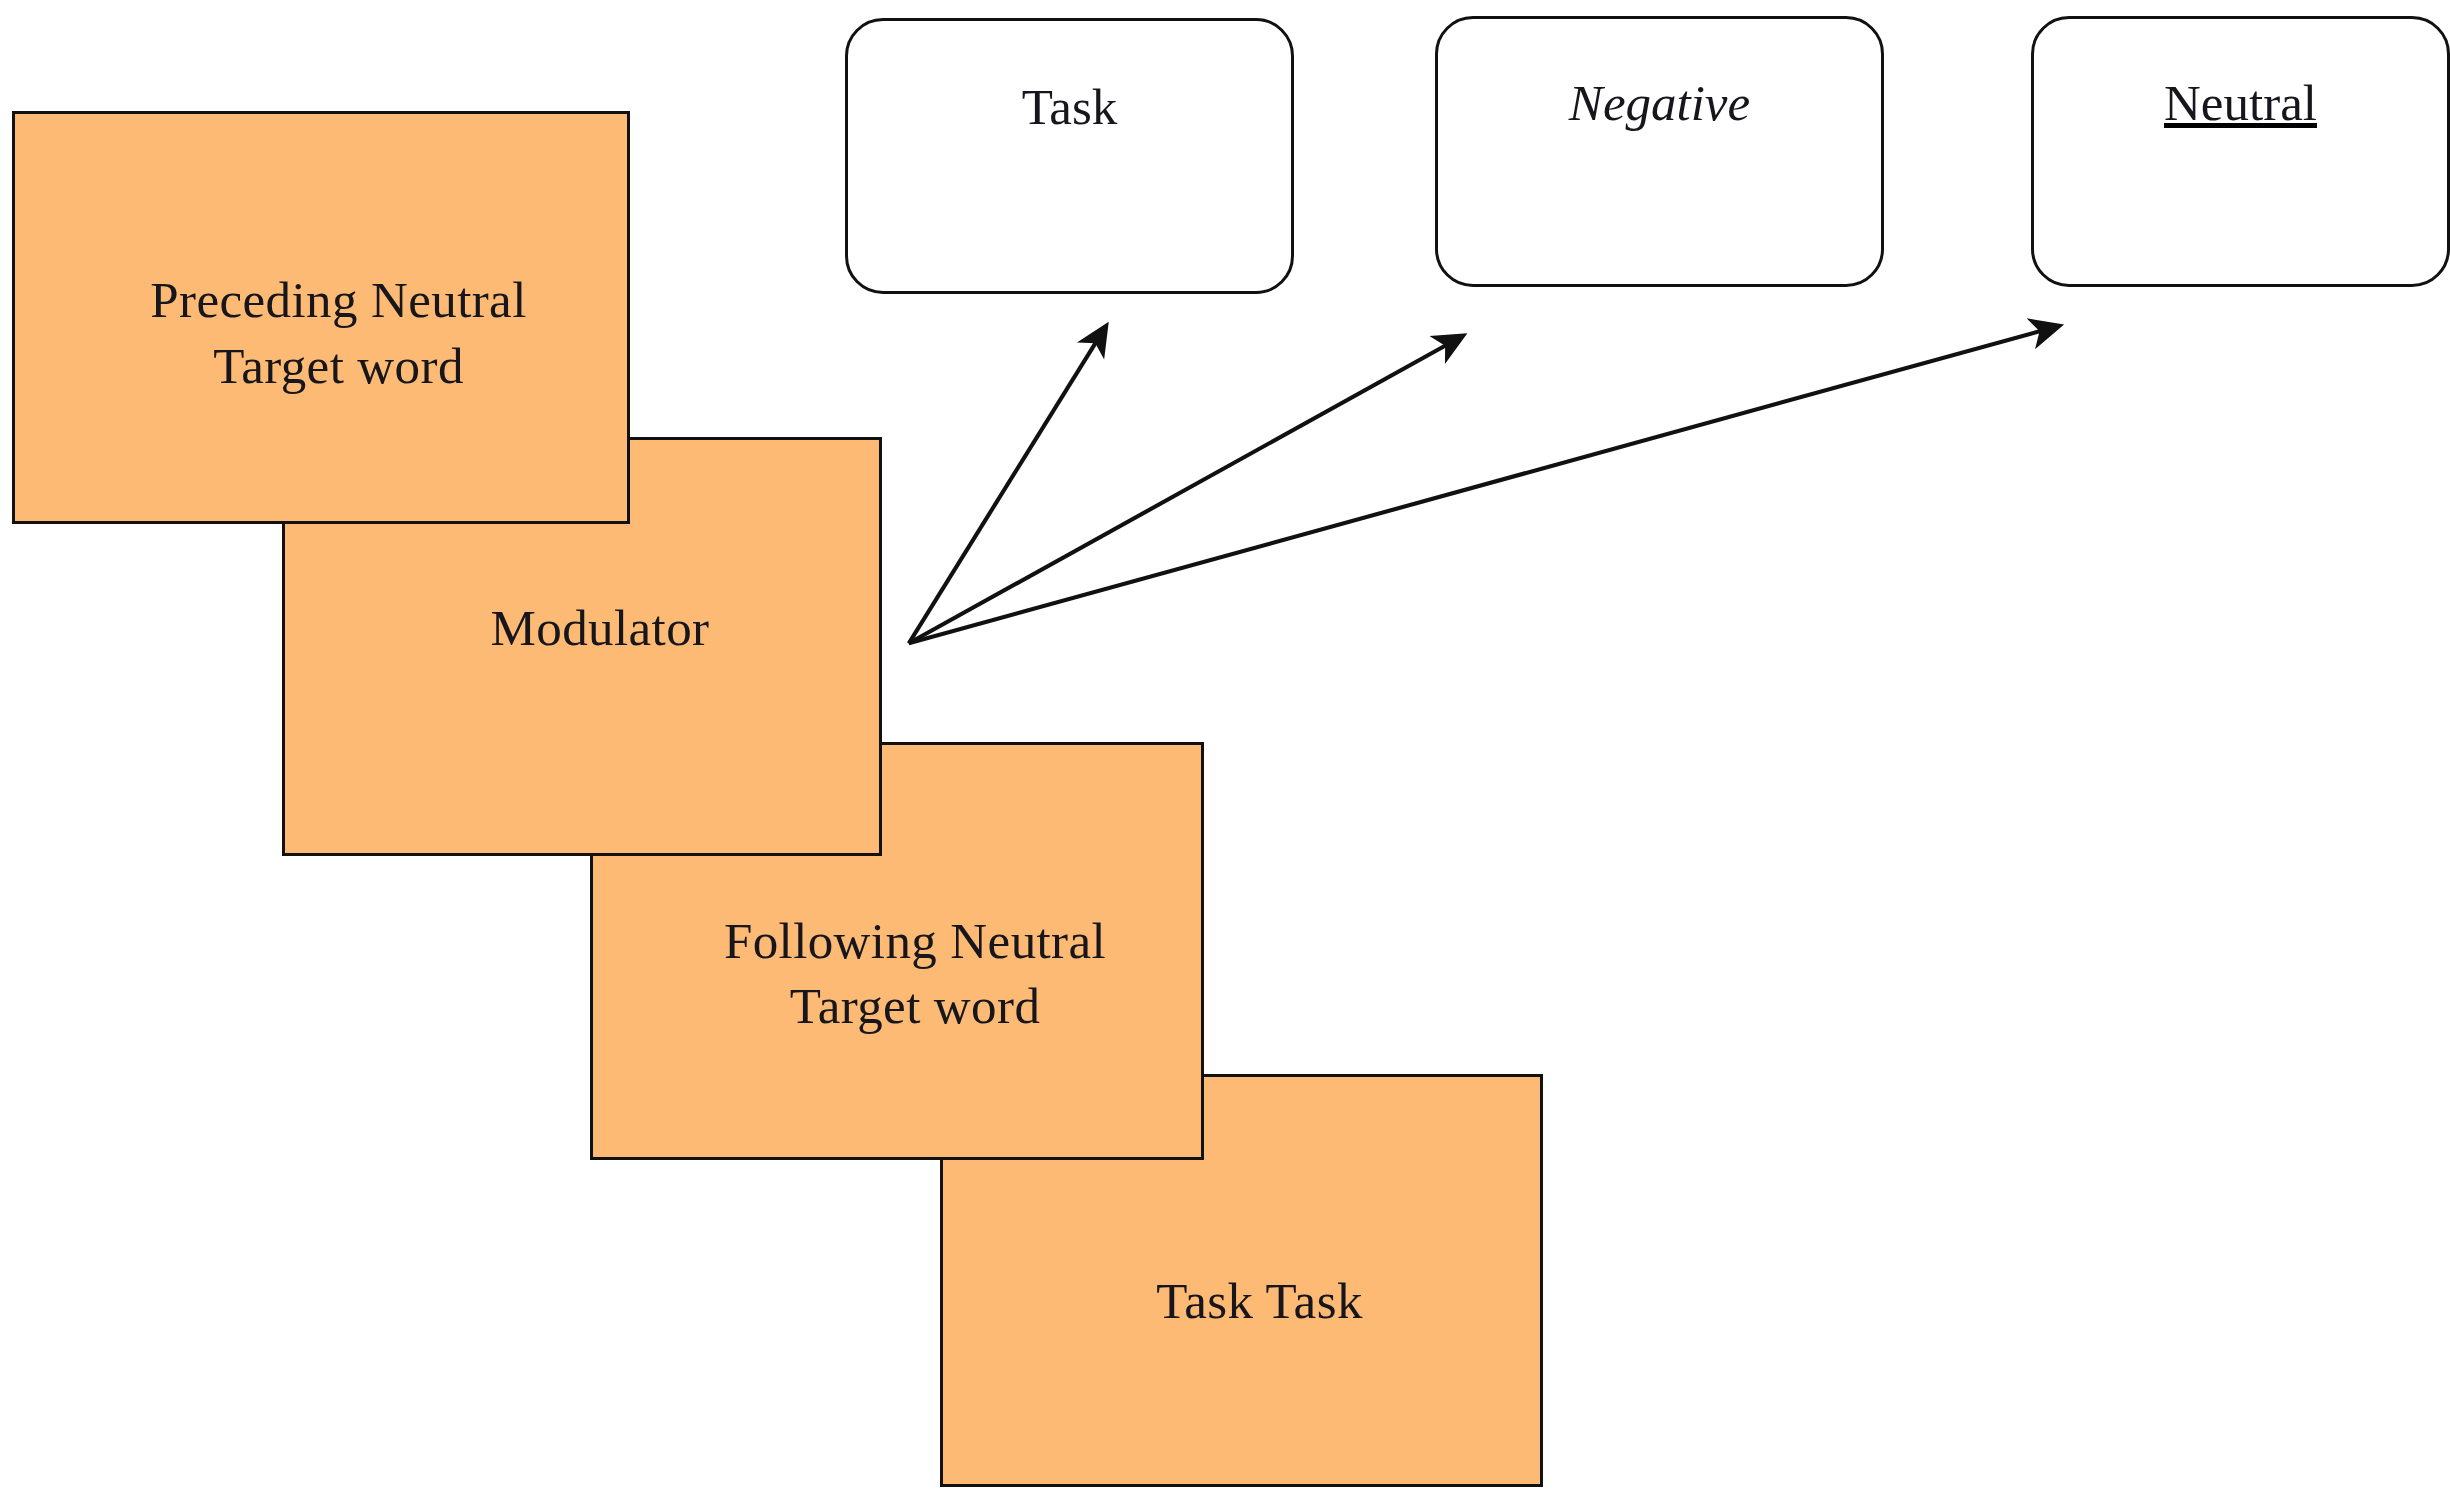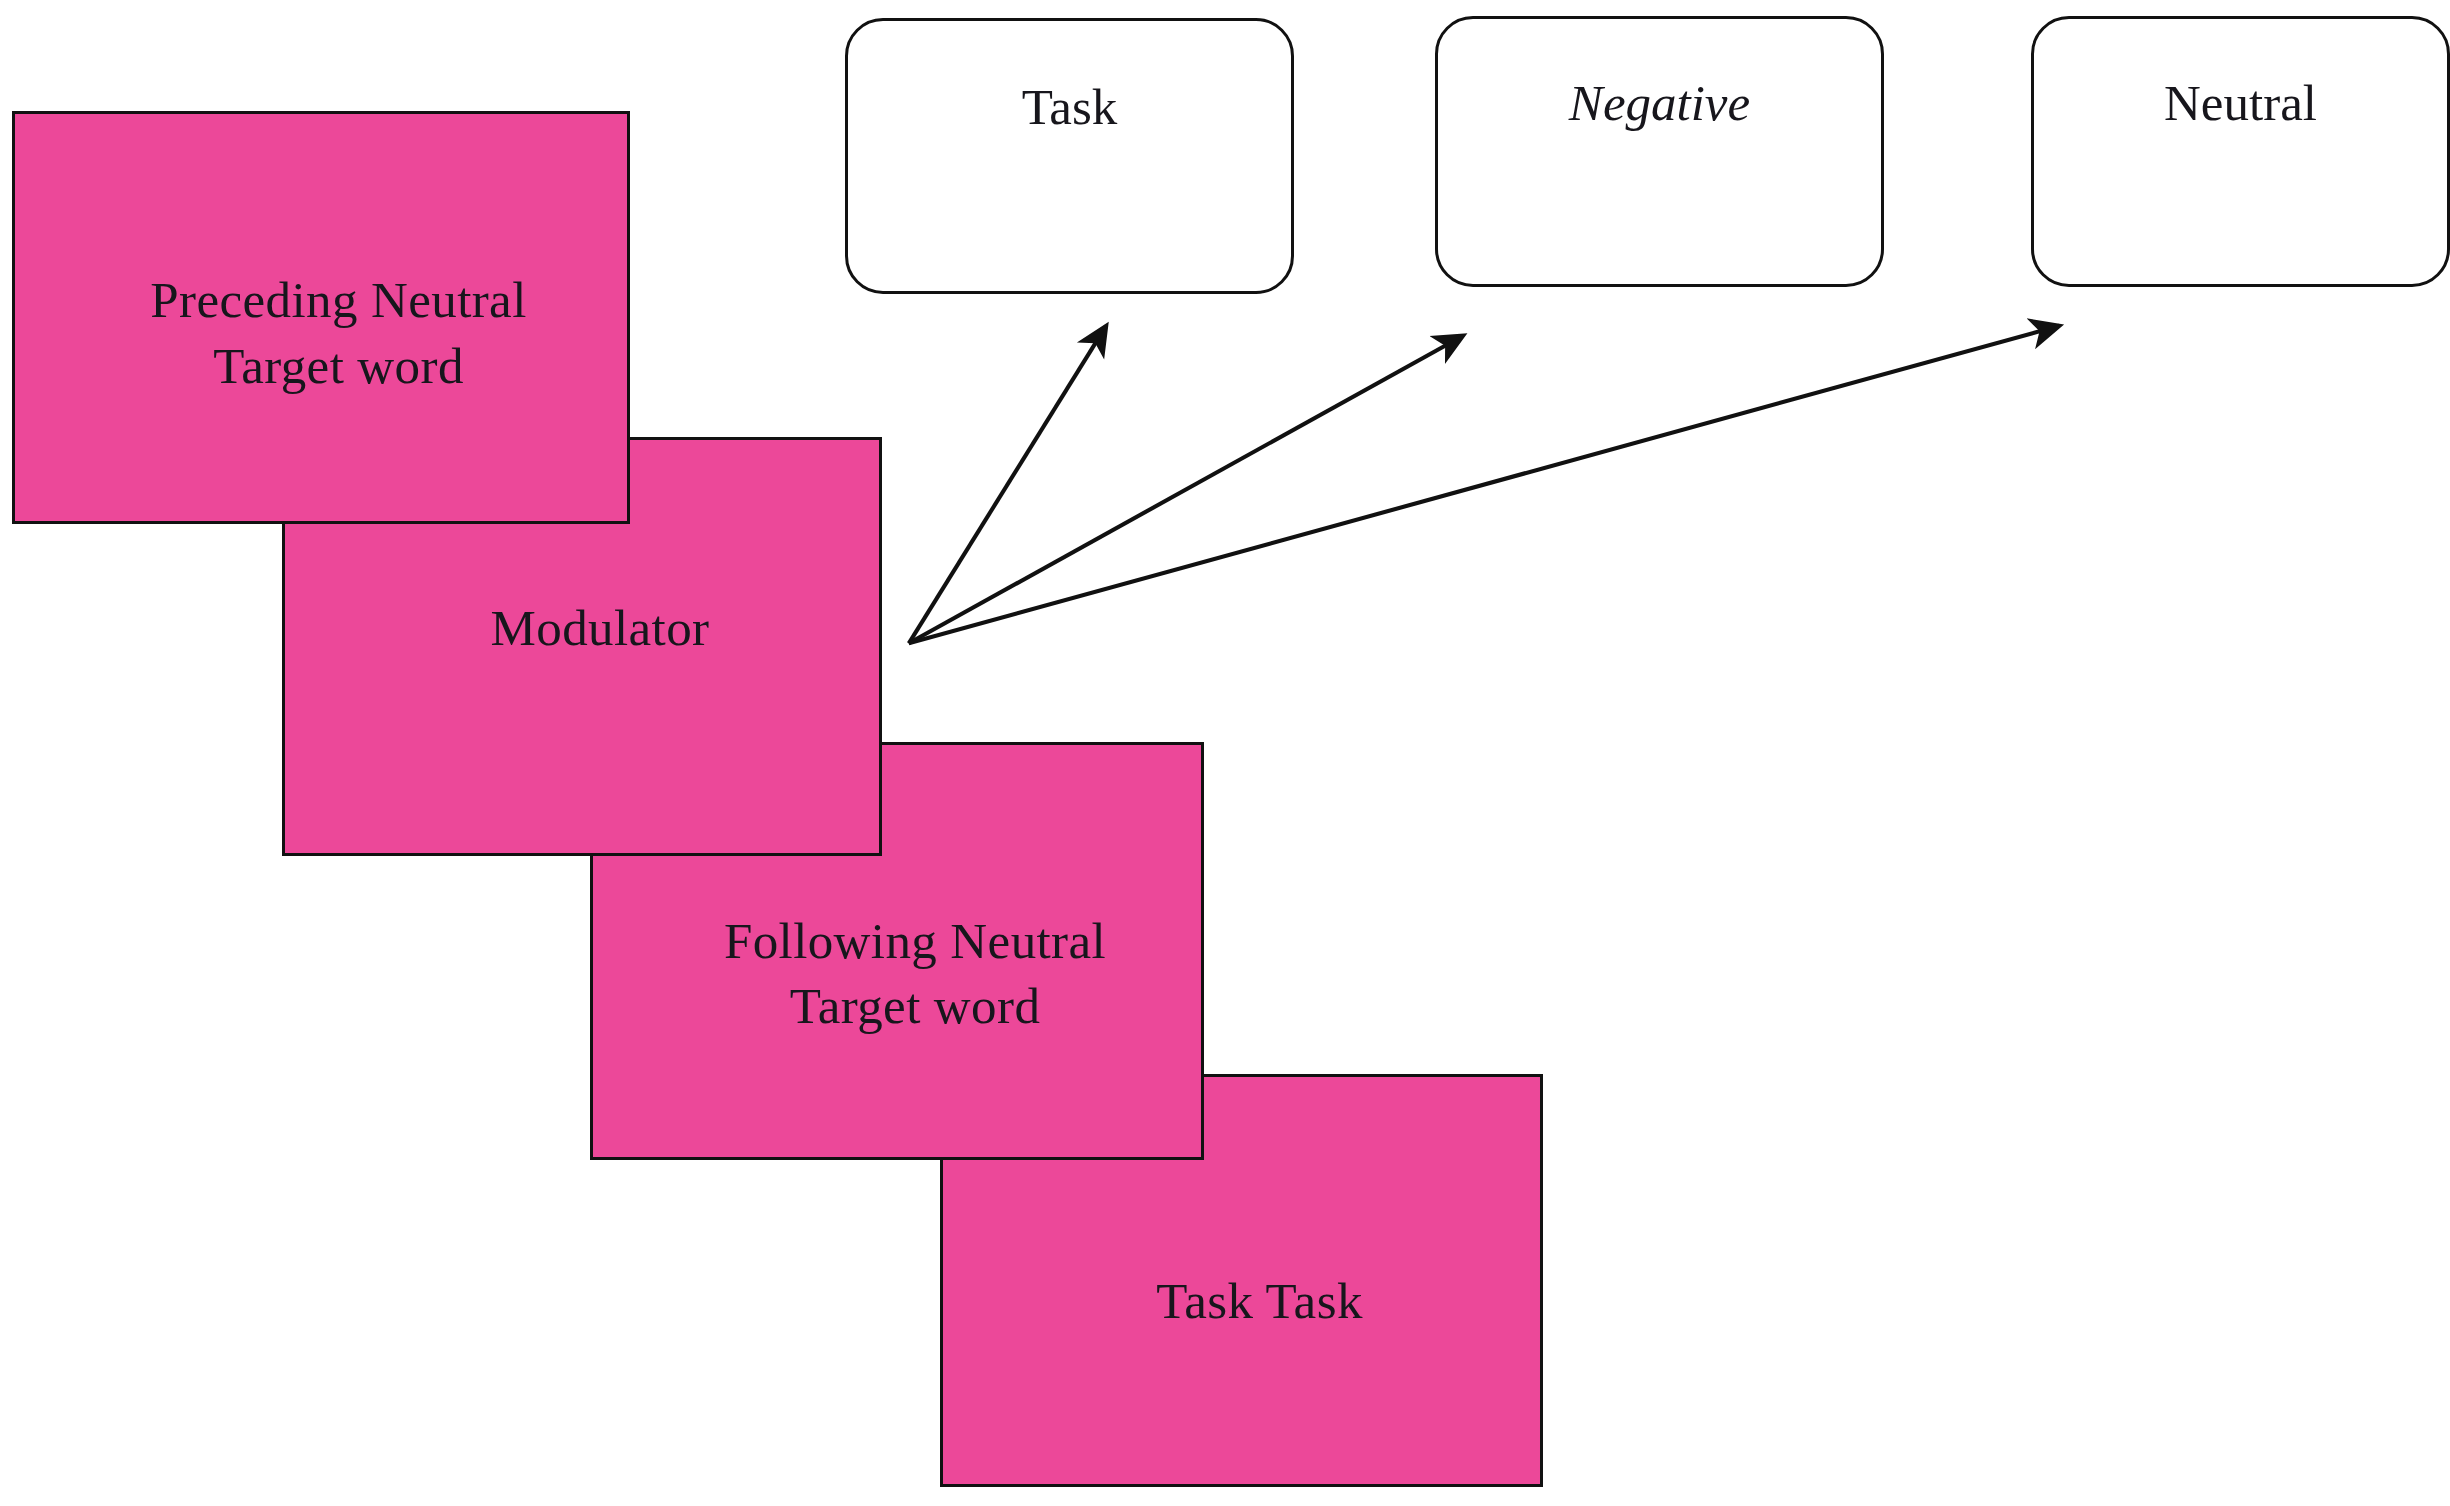--- a/index.html
+++ b/index.html
@@ -11,21 +11,21 @@
     position: relative;
     width: 2450px;
     height: 1507px;
     background: #ffffff;
     overflow: hidden;
     font-family: "Liberation Serif", "DejaVu Serif", serif;
   }
   .node {
     position: absolute;
     box-sizing: border-box;
-    background: #ec4899;
+    background: #fdba74;
     border: 3.3px solid #111111;
     display: flex;
     align-items: center;
     justify-content: center;
     text-align: center;
     padding-left: 36px;
   }
   .node .node-label {
     color: #17161c;
     font-size: 51px;
@@ -57,21 +57,21 @@
     justify-content: center;
     z-index: 5;
   }
   .cond .node-label {
     color: #17161c;
     font-size: 51px;
     line-height: 1.2;
   }
   .cond-taboo    { left: 845px; top: 18px; width: 449px; height: 276px; }
   .cond-negative { left: 1435px; top: 16.4px; width: 449px; height: 271px; }
-  .cond-neutral  { left: 2031px; top: 16.4px; width: 419px; height: 271px; }
+  .cond-neutral  { left: 2031px; top: 16.4px; width: 419px; height: 271px; text-decoration: underline; }
 
   .cond-taboo .node-label    { transform: translateY(-48px); }
   .cond-negative .node-label { transform: translateY(-48px); font-style: italic; }
   .cond-neutral .node-label  { transform: translateY(-48px); }
 
   #arrow-layer {
     position: absolute;
     left: 0; top: 0;
     width: 2450px;
     height: 1507px;

